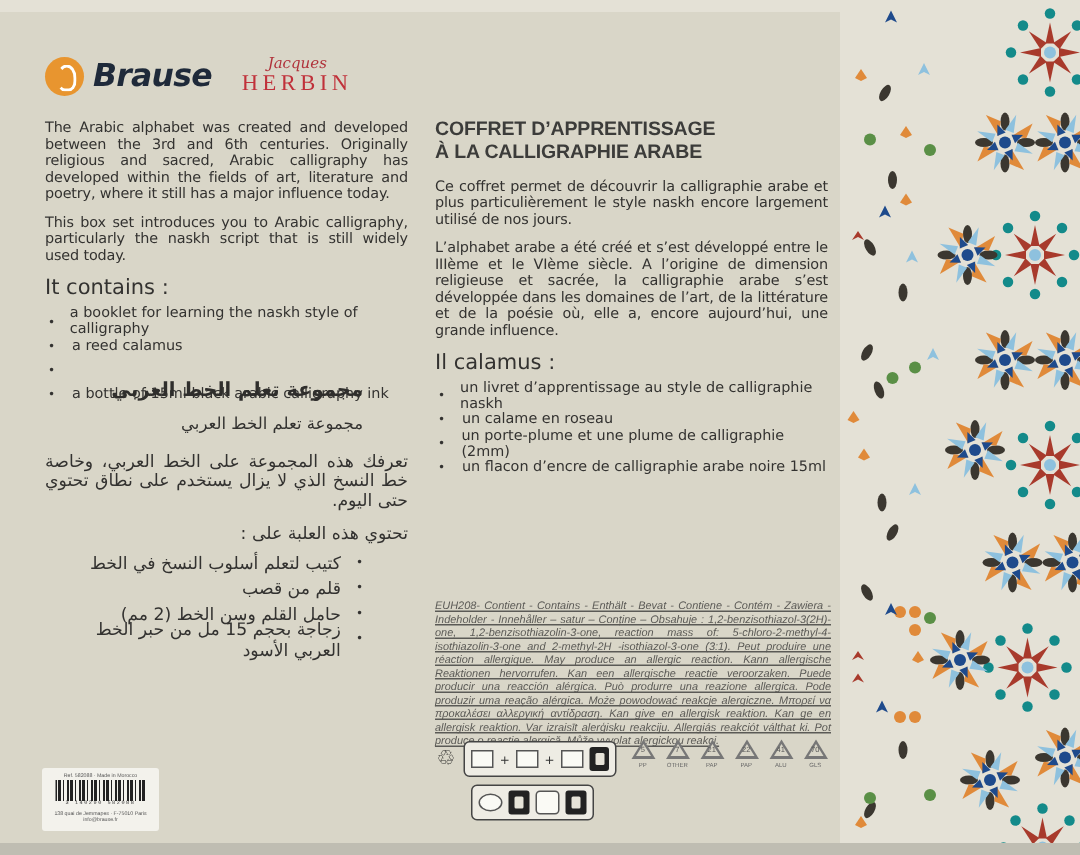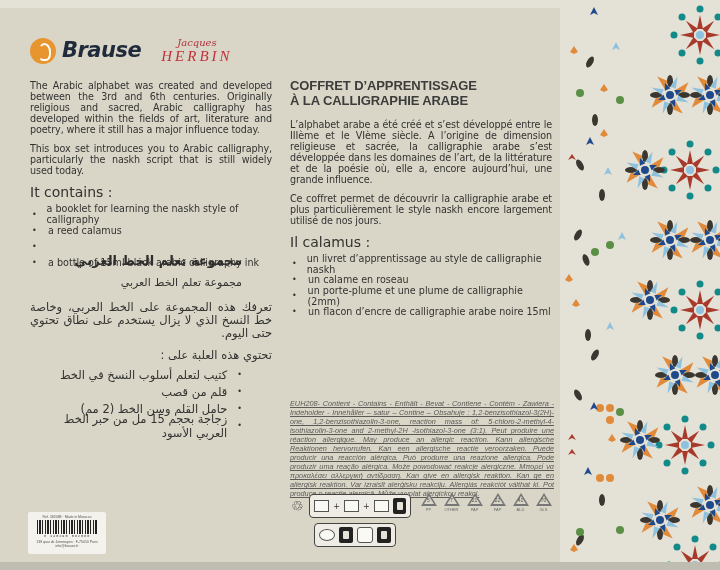--- a/index.html
+++ b/index.html
@@ -22,21 +22,21 @@
     .brause-icon::after {
       content: ""; position: absolute; left: 8px; top: 5px; width: 9px; height: 14px;
       border: 2px solid #fff; border-radius: 50% 50% 40% 40%; border-left-color: transparent;
     }
     .brause-word {
       font-family: "DejaVu Sans", sans-serif; font-weight: bold; font-style: italic;
       font-size: 21px; color: #1f2a3a; letter-spacing: -0.5px; margin-right: 20px;
     }
     .herbin { display: flex; flex-direction: column; align-items: center; line-height: 1; }
     .herbin-jacques { font-family: "DejaVu Serif", serif; font-style: italic; font-size: 10px; color: #b0313a; margin-bottom: 1px; }
-    .herbin-name { font-family: "Liberation Serif", serif; font-size: 15px; letter-spacing: 3px; color: #c0313a; font-style: italic; }
+    .herbin-name { font-family: "Liberation Serif", serif; font-size: 15px; letter-spacing: 3px; color: #c0313a; }
 
     
     .col-en { position: absolute; left: 30px; top: 80px; width: 242px; }
     .h-title { font-family: "Liberation Sans", sans-serif; font-weight: bold; font-size: 13px; color: #3c3c3a; margin: 0 0 10px 0; letter-spacing: -0.1px; line-height: 1.18; }
     .para { font-family: "DejaVu Sans", sans-serif; font-size: 9.6px; line-height: 11px; text-align: justify; margin: 0 0 8px 0; letter-spacing: -0.1px; }
     .contains { font-family: "DejaVu Sans", sans-serif; font-size: 14px; margin: 0 0 6px 0; }
     .list { list-style: none; padding: 0; margin: 0; }
     .list li { font-family: "DejaVu Sans", sans-serif; font-size: 9.6px; display: flex; height: 16px; align-items: center; }
     .list li .bullet { width: 16px; padding-left: 2px; font-size: 8px; }
 
@@ -146,22 +146,22 @@
         <span>زجاجة بحجم 15 مل من حبر الخط العربي الأسود</span>
       </li>
   </ul>
 </div>
 
 <div class="col-fr">
   <h1 class="h-title">
     <span>COFFRET D’APPRENTISSAGE</span><br>
     <span>À LA CALLIGRAPHIE ARABE</span>
   </h1>
+  <p class="para">Ce coffret permet de découvrir la calligraphie arabe et plus particulièrement le style naskh encore largement utilisé de nos jours.</p>
   <p class="para">L’alphabet arabe a été créé et s’est développé entre le IIIème et le VIème siècle. A l’origine de dimension religieuse et sacrée, la calligraphie arabe s’est développée dans les domaines de l’art, de la littérature et de la poésie où, elle a, encore aujourd’hui, une grande influence.</p>
-  <p class="para">Ce coffret permet de découvrir la calligraphie arabe et plus particulièrement le style naskh encore largement utilisé de nos jours.</p>
   <p class="contains">Il calamus :</p>
   <ul class="list">
     <li>
         <span class="bullet">•</span>
         <span>un livret d’apprentissage au style de calligraphie naskh</span>
       </li>
     <li>
         <span class="bullet">•</span>
         <span>un calame en roseau</span>
       </li>

